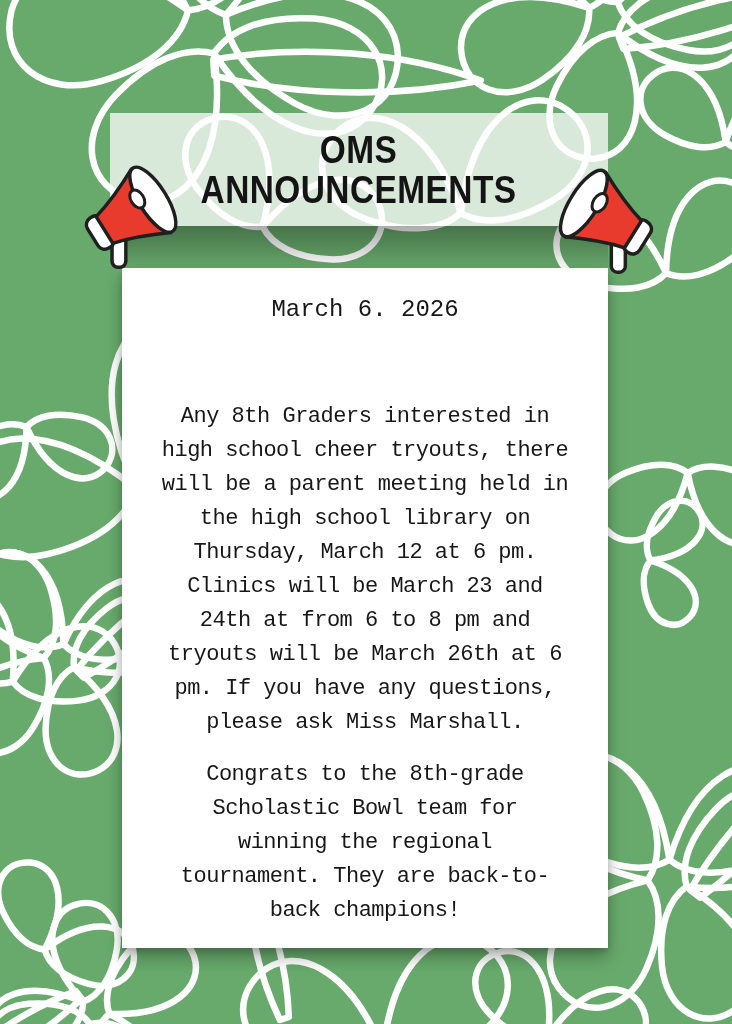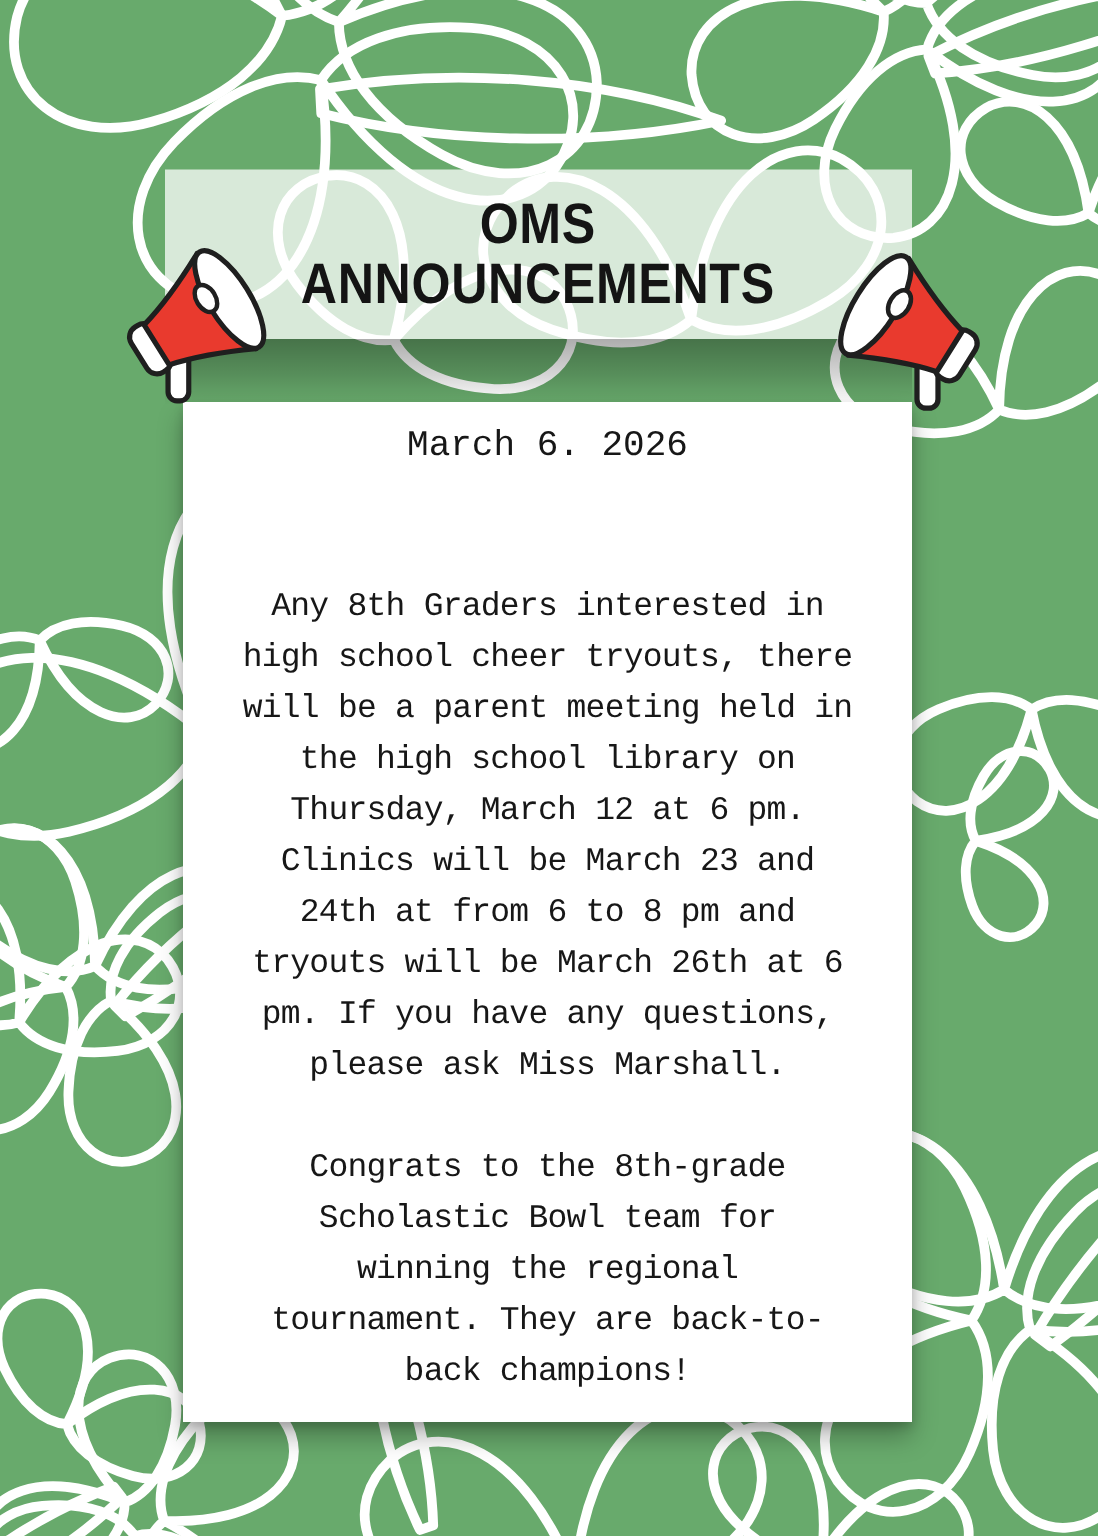--- a/index.html
+++ b/index.html
@@ -46,39 +46,39 @@
   .megaphone{position:absolute;z-index:3;}
   .megaphone.left{left:76px;top:156px;width:118px;height:112px;transform:rotate(-32deg);}
   .megaphone.right{left:542px;top:160px;width:120px;height:112px;transform:scaleX(-1) rotate(-32deg);}
   
   .card{
     position:absolute;left:122px;top:268px;width:486px;height:680px;
     background:#ffffff;
     z-index:2;
     box-shadow:0 10px 16px rgba(0,0,0,0.28), 0 3px 6px rgba(0,0,0,0.15);
     box-sizing:border-box;
-    padding:10px 18px;
+    padding:22px 18px;
     text-align:center;
     color:#171717;
     font-family:"Liberation Mono","DejaVu Sans Mono",monospace;
   }
   .card .date{
     font-size:24px;
     line-height:32px;
     margin-top:4px;
     white-space:pre-line;
   }
   .card .para{
     font-size:22px;
     line-height:34px;
     white-space:pre-line;
     letter-spacing:-0.5px;
   }
   .card .para.first{margin-top:74px;}
-  .card .para.second{margin-top:34px;}
+  .card .para.second{margin-top:18px;}
 </style>
 </head>
 <body>
 
 <div class="poster">
 
   <svg class="pattern" viewBox="0 0 732 1024" xmlns="http://www.w3.org/2000/svg" aria-hidden="true">
     <defs>
 
       <path id="leaf" d="M0,-8 C-14,-70 -50,-88 -74,-72 C-98,-55 -92,-24 -62,-10 C-36,2 -14,2 0,-8 C14,2 36,2 62,-10 C92,-24 98,-55 74,-72 C50,-88 14,-70 0,-8 Z" transform="rotate(0)"></path>

